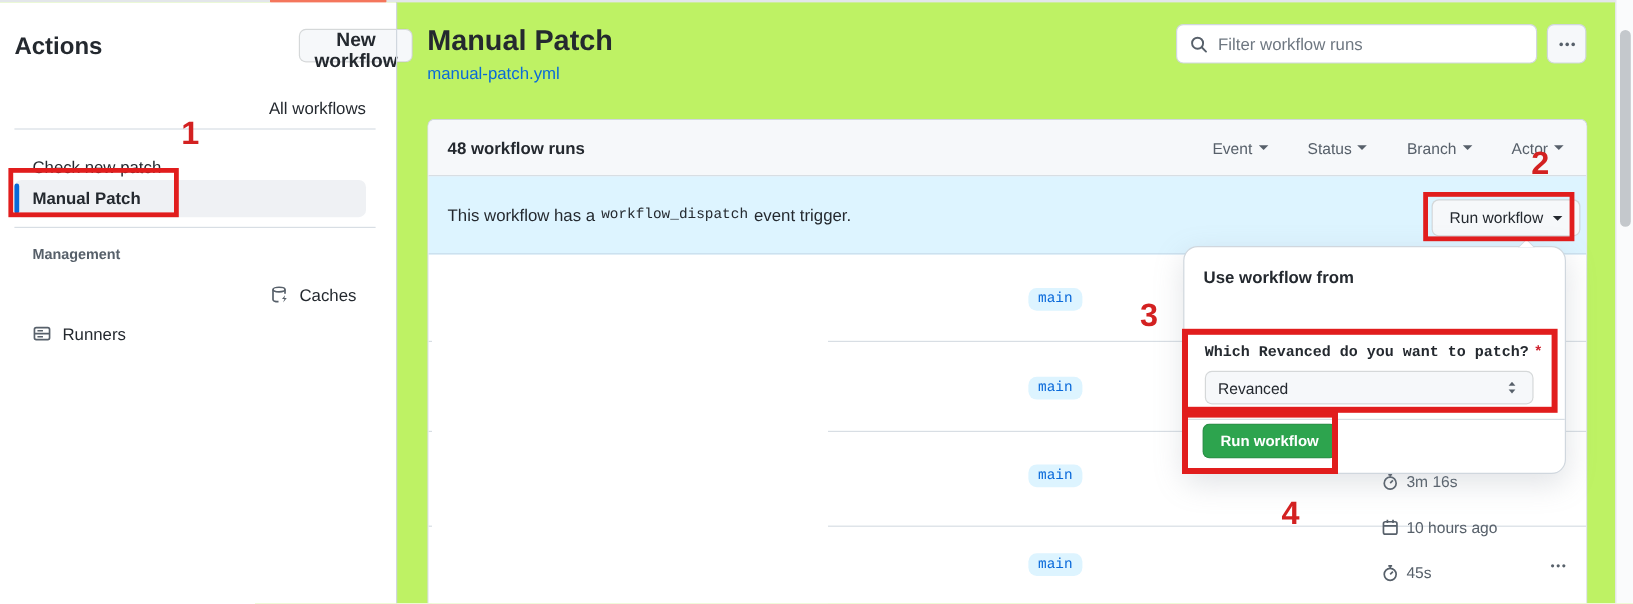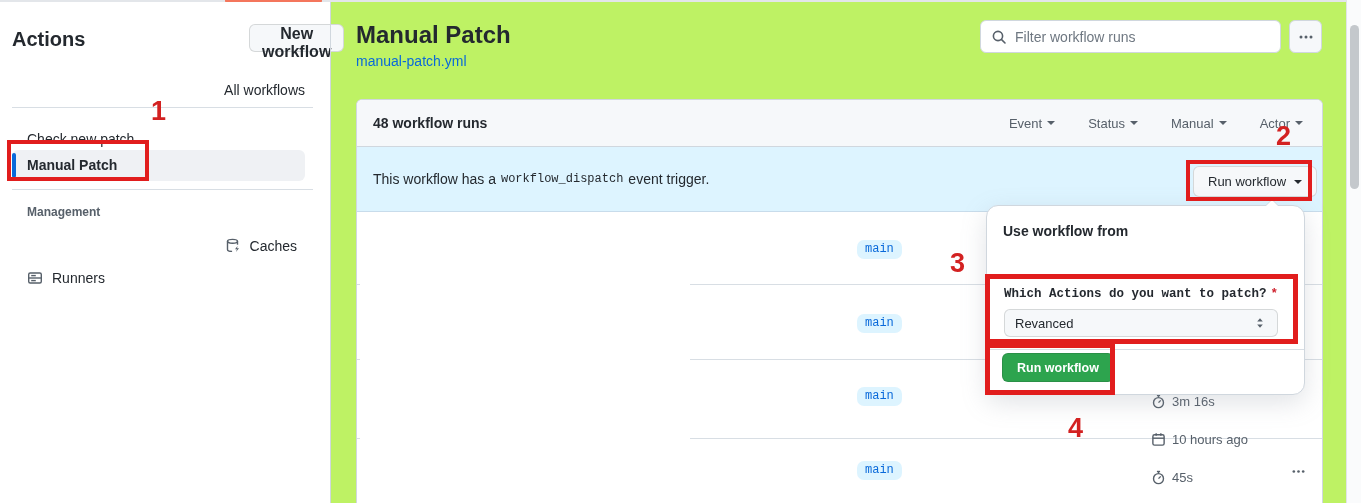--- a/index.html
+++ b/index.html
@@ -182,21 +182,21 @@
       <div class="filters">
         <span class="filter">
           <span>Event</span>
           <i class="caret"></i>
         </span>
         <span class="filter">
           <span>Status</span>
           <i class="caret"></i>
         </span>
         <span class="filter">
-          <span>Manual</span>
+          <span>Branch</span>
           <i class="caret"></i>
         </span>
         <span class="filter">
           <span>Actor</span>
           <i class="caret"></i>
         </span>
       </div>
     </div>
 
     <div class="banner">
@@ -251,21 +251,21 @@
         <circle cx="3" cy="8" r="1.4"></circle>
           <circle cx="8" cy="8" r="1.4"></circle>
           <circle cx="13" cy="8" r="1.4"></circle>
       </svg>
     </button>
   </div>
 
   <div class="popup">
     <div class="popup-title">Use workflow from</div>
     <div class="form-label">
-      <span>Which Actions do you want to patch?</span><span class="req">*</span>
+      <span>Which Revanced do you want to patch?</span><span class="req">*</span>
     </div>
     <div class="select">
       <span>Revanced</span>
       <svg class="updown" width="14" height="14" viewBox="0 0 16 16" fill="#57606a">
         <path d="M8 2.5l3.2 3.8H4.8z"></path>
         <path d="M8 13.5L4.8 9.7h6.4z"></path>
       </svg>
     </div>
     <div class="popup-foot-line"></div>
     <button class="btn-run-green">Run workflow</button>

